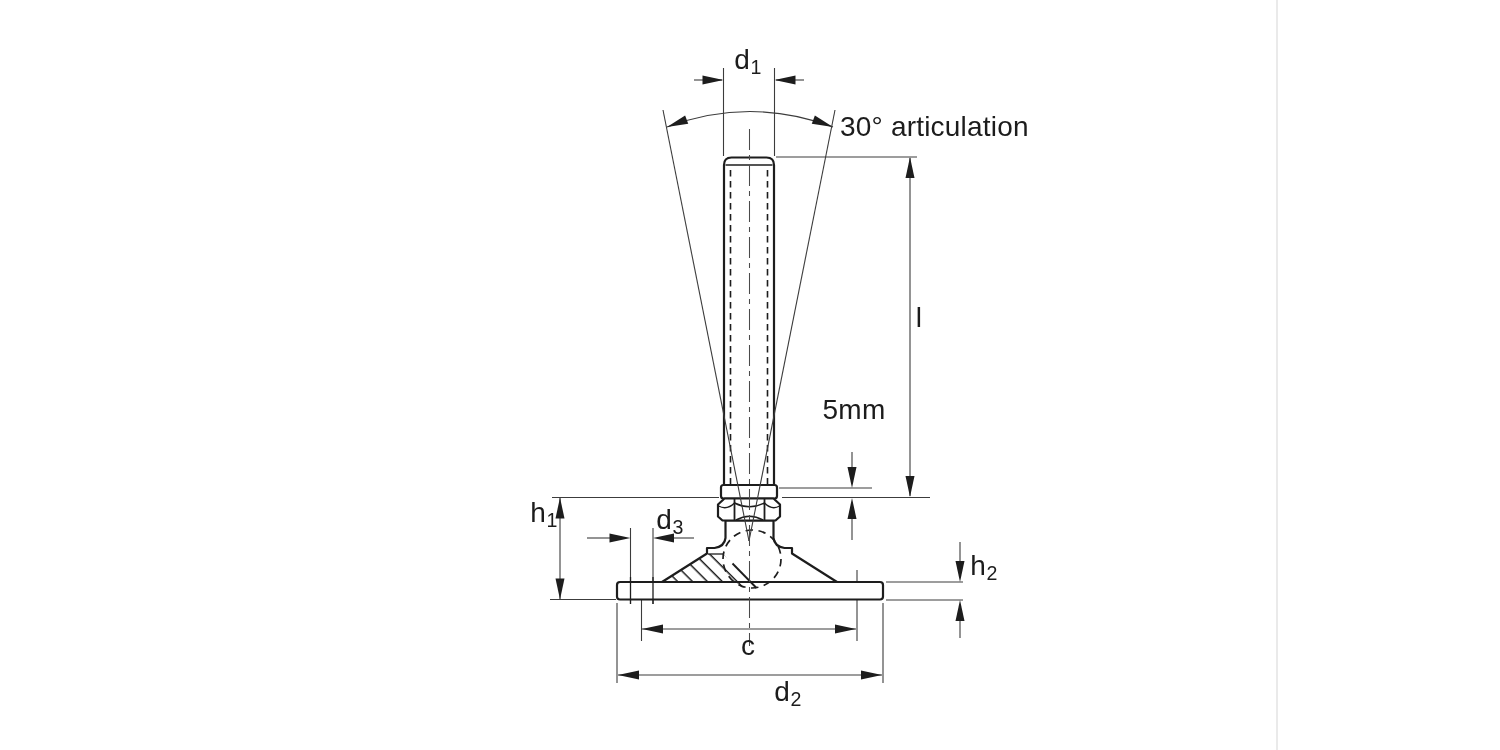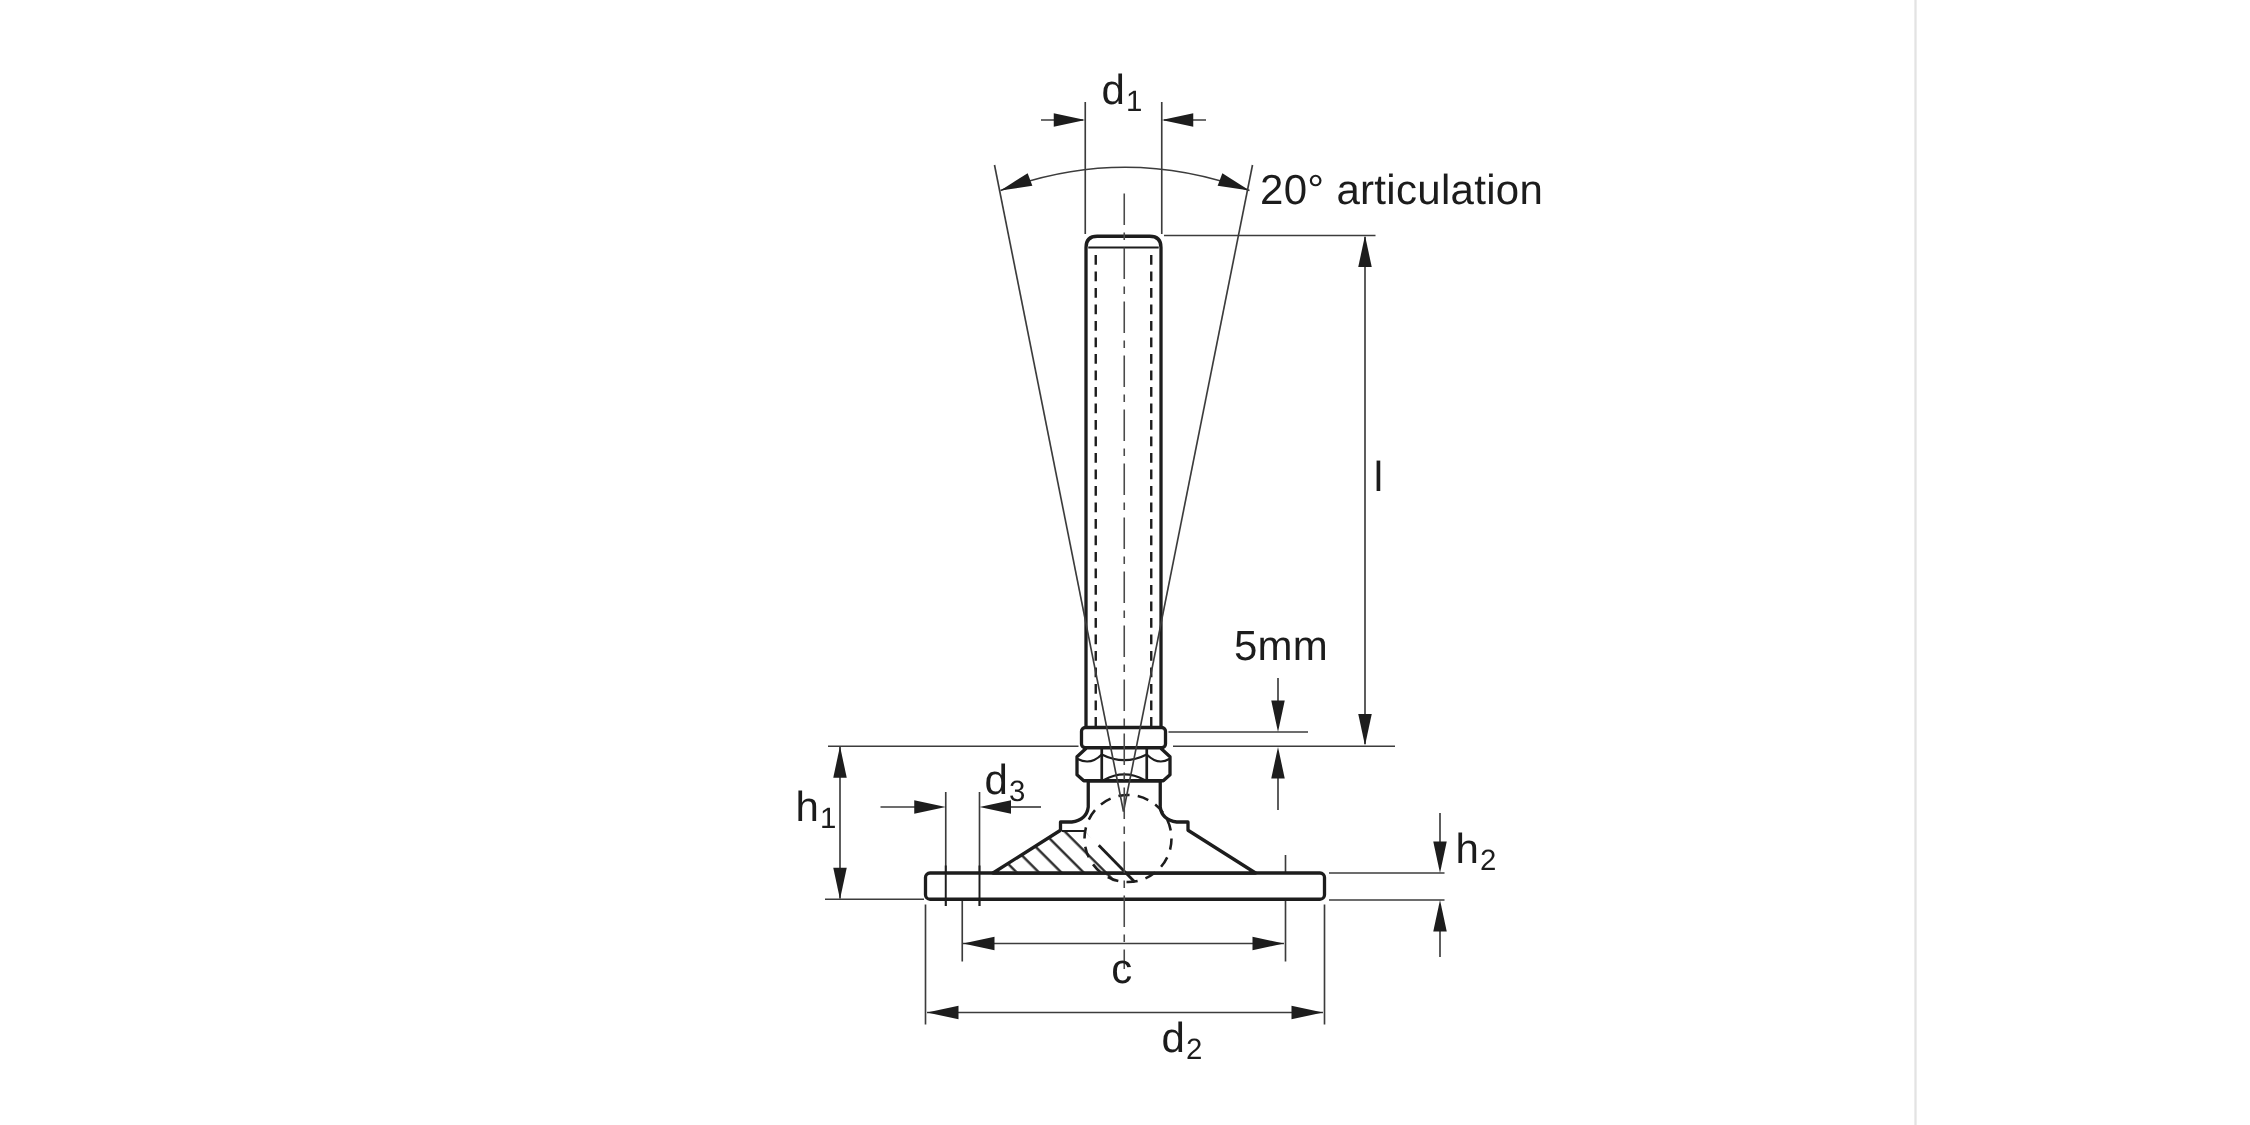--- a/index.html
+++ b/index.html
@@ -146,27 +146,27 @@
     <g stroke="var(--thin-line)" stroke-width="1.1" fill="none">
       <path d="M663 110 L749 541"></path>
       <path d="M835 110 L749 541"></path>
     </g>
 
     <path d="M749.5 129 V646" stroke="#4a4a4a" stroke-width="1.05" stroke-dasharray="21 5 5 5" fill="none"></path>
   </svg>
 
   <div class="lbl" style="left:748px;top:60px"><span>d</span><span class="sub">1</span></div>
 
-  <div class="lbl left-anchor" style="left:840px;top:127px"><span>20° articulation</span></div>
+  <div class="lbl left-anchor" style="left:840px;top:127px"><span>30° articulation</span></div>
 
   <div class="lbl" style="left:919px;top:318px"><span>l</span></div>
 
-  <div class="lbl" style="left:854px;top:431px"><span>5mm</span></div>
+  <div class="lbl" style="left:854px;top:410px"><span>5mm</span></div>
 
-  <div class="lbl" style="left:544px;top:538px"><span>h</span><span class="sub">1</span></div>
+  <div class="lbl" style="left:544px;top:513px"><span>h</span><span class="sub">1</span></div>
 
   <div class="lbl" style="left:670px;top:520px"><span>d</span><span class="sub">3</span></div>
 
   <div class="lbl" style="left:984px;top:566px"><span>h</span><span class="sub">2</span></div>
 
   <div class="lbl" style="left:748px;top:646px"><span>c</span></div>
 
   <div class="lbl" style="left:788px;top:692px"><span>d</span><span class="sub">2</span></div>
 
 </div>

